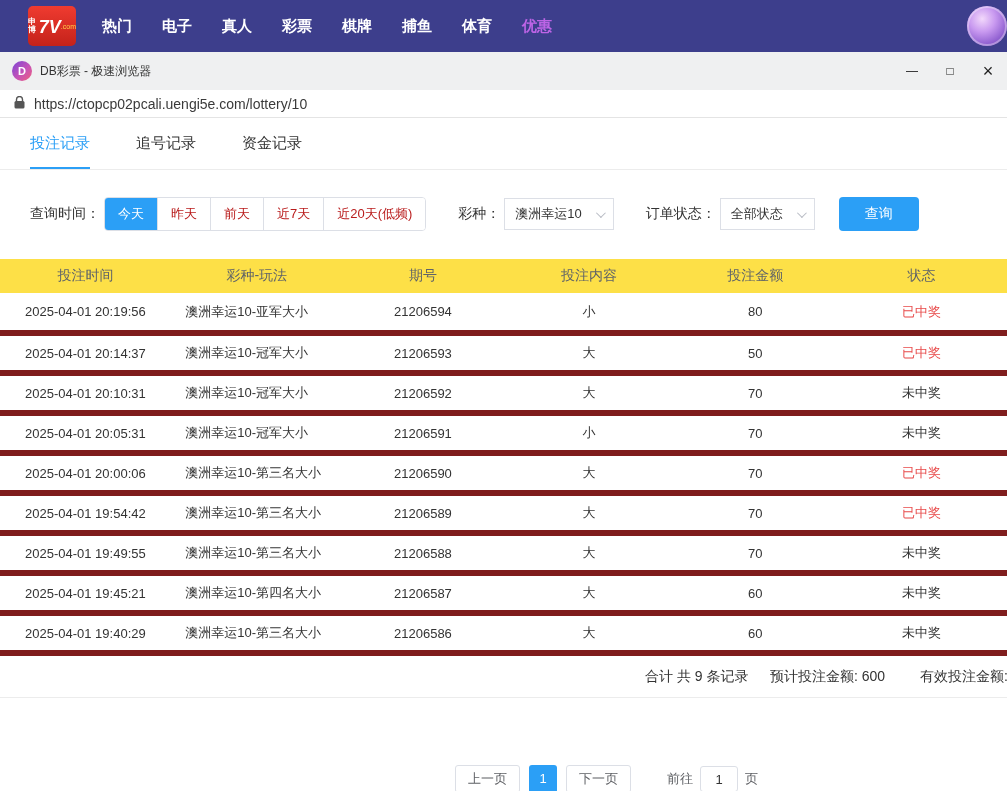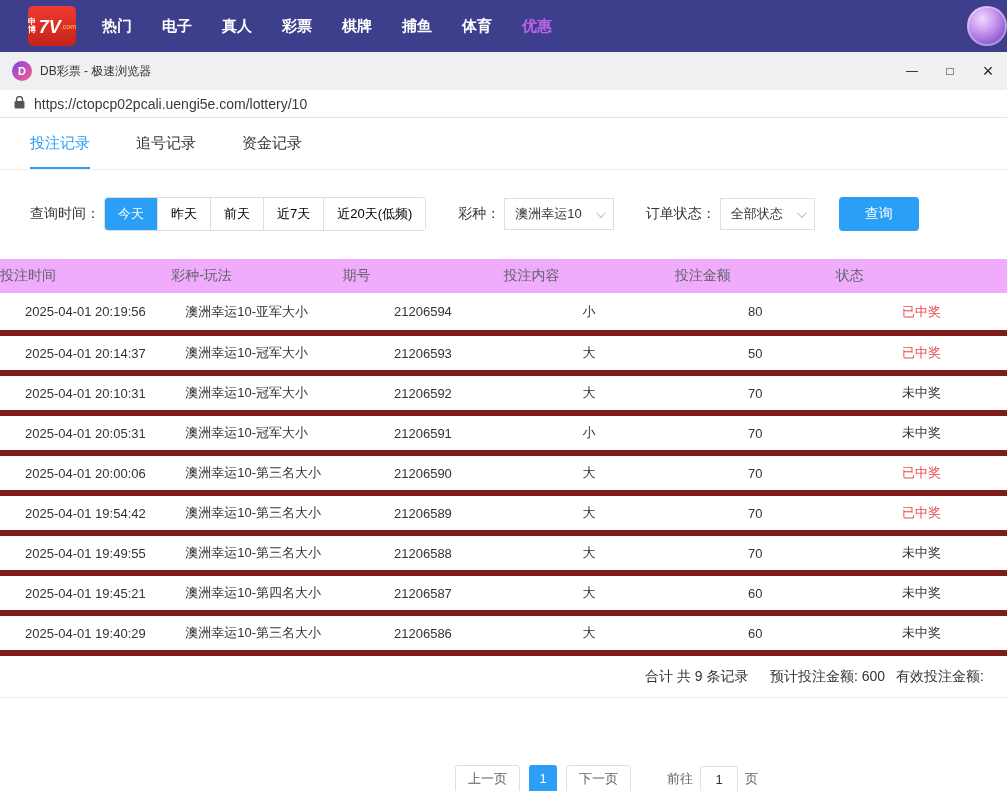--- a/index.html
+++ b/index.html
@@ -40,44 +40,44 @@
   .url-text{margin-left:9px;font-size:14px;color:#3a3a3a;cursor:text;}
   
   .page{position:relative;height:673px;background:#fff;}
   .tabs{display:flex;gap:46px;padding-left:30px;height:52px;border-bottom:1px solid #ececec;}
   .tab{display:flex;align-items:center;font-size:15px;color:#333;position:relative;cursor:pointer;}
   .tab.active{color:var(--primary-blue);}
   .tab.active::after{content:"";position:absolute;left:0;right:0;bottom:0;height:2px;background:var(--primary-blue);}
   
   .filters{display:flex;align-items:center;padding-left:30px;margin-top:27px;font-size:14px;color:#333;}
   .seg-group{display:flex;border:1px solid #dcdfe6;border-radius:4px;overflow:hidden;margin-left:4px;}
-  .seg{height:32px;line-height:32px;padding:0 13px;font-size:13px;color:#000000;background:#fff;
+  .seg{height:32px;line-height:32px;padding:0 13px;font-size:13px;color:#b91c1c;background:#fff;
     border-right:1px solid #dcdfe6;cursor:pointer;white-space:nowrap;}
   .seg:last-child{border-right:0;}
   .seg.active{background:var(--primary-blue);color:#fff;}
   .lbl-lottery,.lbl-status{margin-left:32px;}
   .select-box{display:flex;align-items:center;height:32px;border:1px solid #dcdfe6;border-radius:0;
     padding:0 10px;margin-left:4px;font-size:13px;color:#333;cursor:pointer;white-space:nowrap;}
   .caret{margin-left:14px;width:7px;height:7px;border-right:1.5px solid #b8bcc4;border-bottom:1.5px solid #b8bcc4;
     transform:rotate(45deg) translateY(-2px);}
   .search-btn{margin-left:24px;height:34px;padding:0 26px;background:var(--primary-blue);color:#fff;border:none;
     border-radius:4px;font-size:14px;cursor:pointer;font-family:inherit;}
   
   .bet-table{width:100%;border-collapse:collapse;margin-top:28px;table-layout:fixed;}
-  .bet-table th{height:34px;background:#f0abfc;font-weight:normal;font-size:14px;color:#5f6368;text-align:left;}
+  .bet-table th{height:34px;background:#fde047;font-weight:normal;font-size:14px;color:#5f6368;text-align:center;}
   .bet-table td{height:40px;border-bottom:6px solid #7f1d1d;font-size:13px;color:#333;text-align:center;}
   .bet-table td:first-child{text-align:left;padding-left:25px;}
   .bet-table td:nth-child(2){text-align:left;padding-left:14px;}
   .bet-table td.won{color:var(--win-red);}
   
   .summary{position:relative;height:42px;border-bottom:1px solid #ececec;font-size:14px;color:#333;}
   .summary span{position:absolute;top:50%;transform:translateY(-50%);white-space:nowrap;}
   .sum-total{left:645px;}
   .sum-expected{left:770px;}
-  .sum-valid{left:896px;}
+  .sum-valid{left:920px;}
   
   .pagination{position:absolute;left:455px;top:647px;display:flex;align-items:center;font-size:13px;color:#606266;}
   .page-btn{height:28px;line-height:26px;padding:0 12px;border:1px solid #dcdfe6;border-radius:3px;background:#fff;
     color:#606266;cursor:pointer;white-space:nowrap;}
   .page-current{width:28px;height:28px;line-height:28px;text-align:center;background:var(--primary-blue);
     color:#fff;border-radius:3px;margin:0 9px;cursor:pointer;}
   .goto-label{margin-left:36px;}
   .goto-input{width:38px;height:26px;margin-left:7px;border:1px solid #dcdfe6;border-radius:3px;text-align:center;
     font-size:13px;color:#333;font-family:inherit;}
   .goto-page-label{margin-left:7px;}

